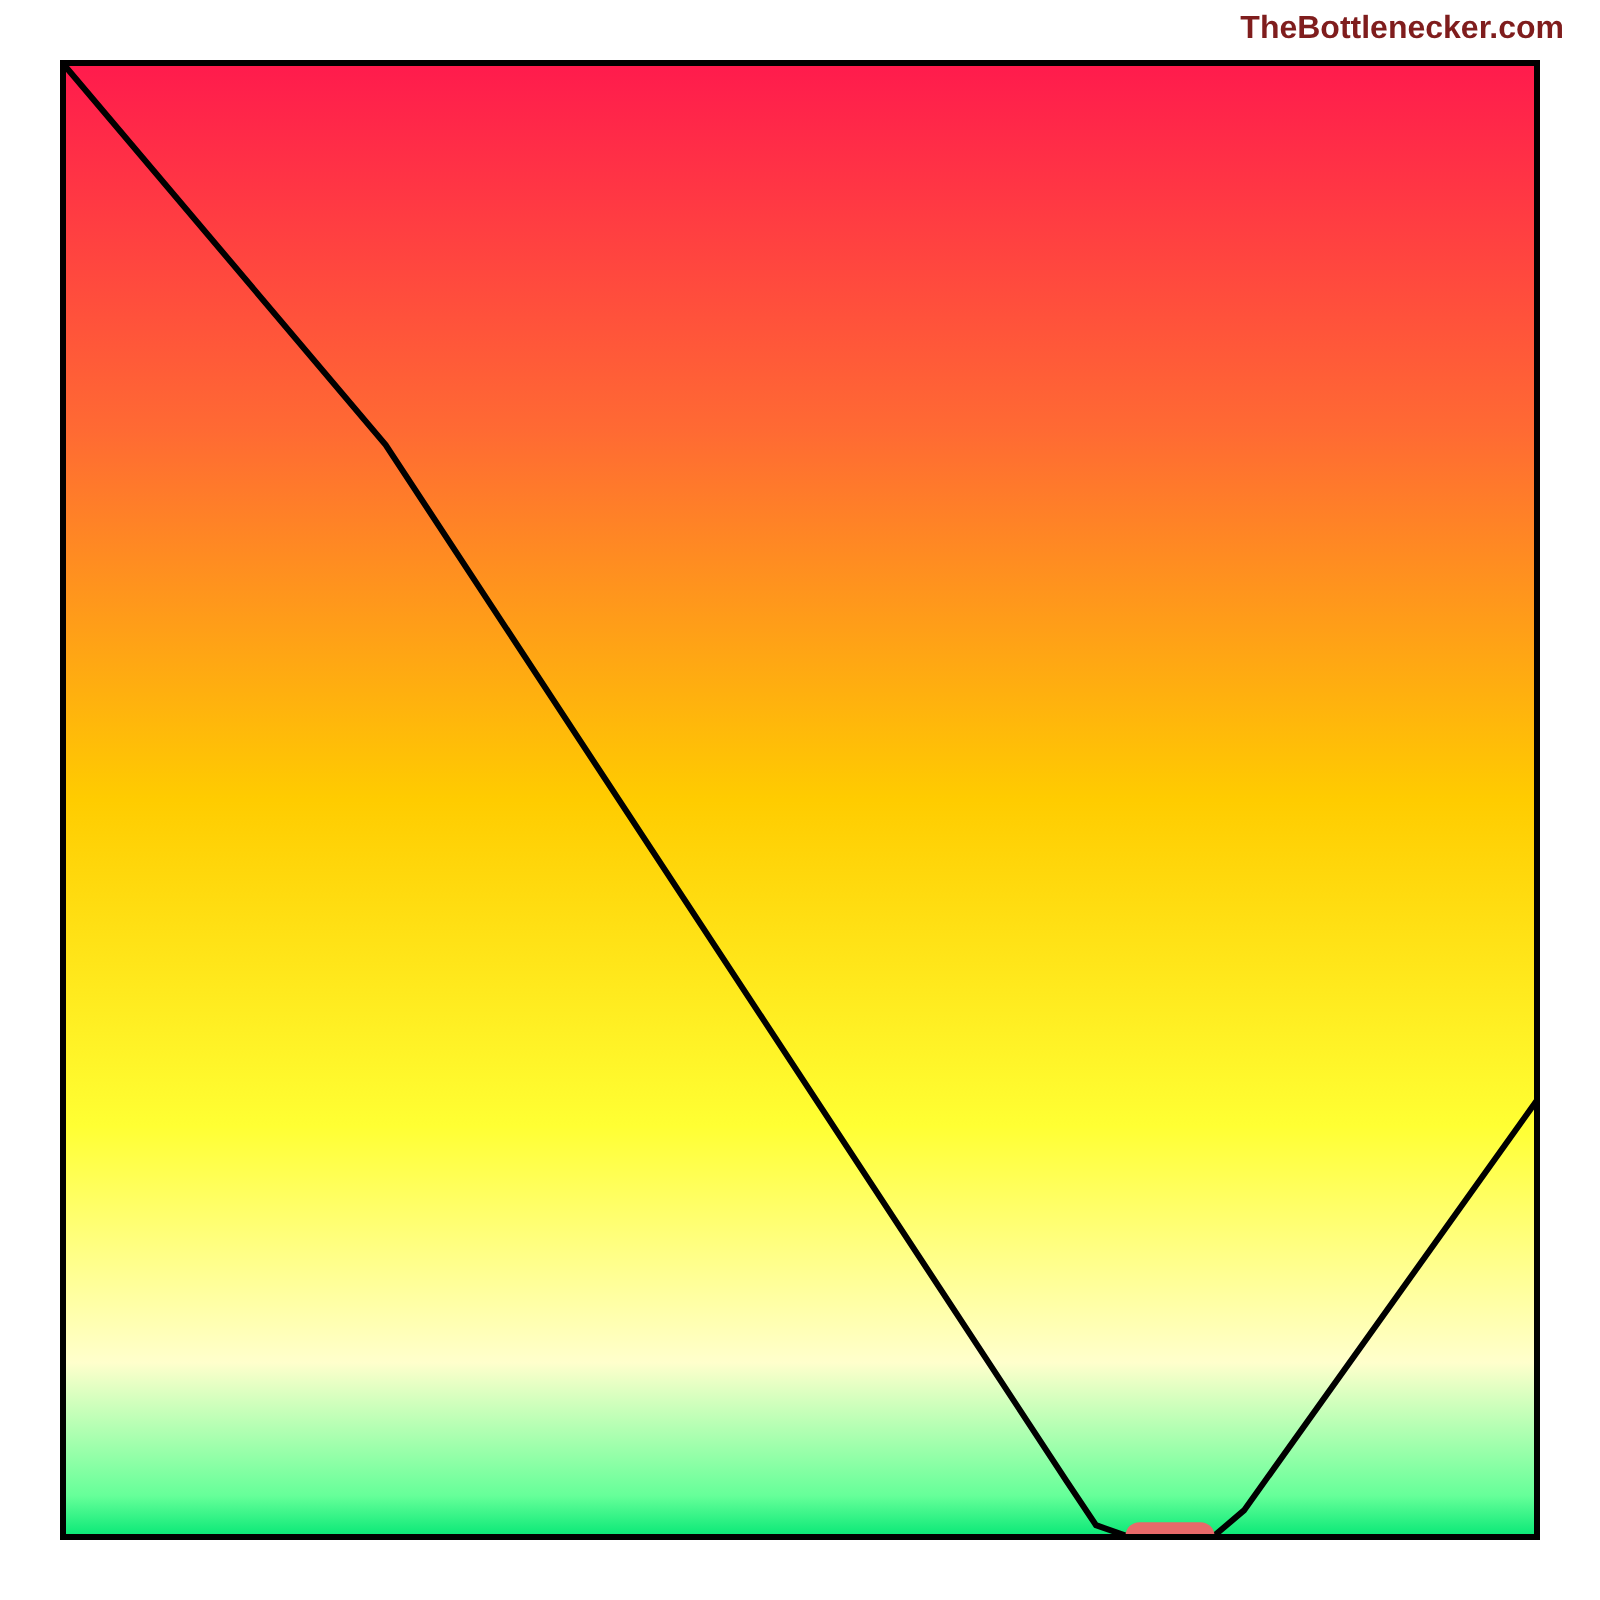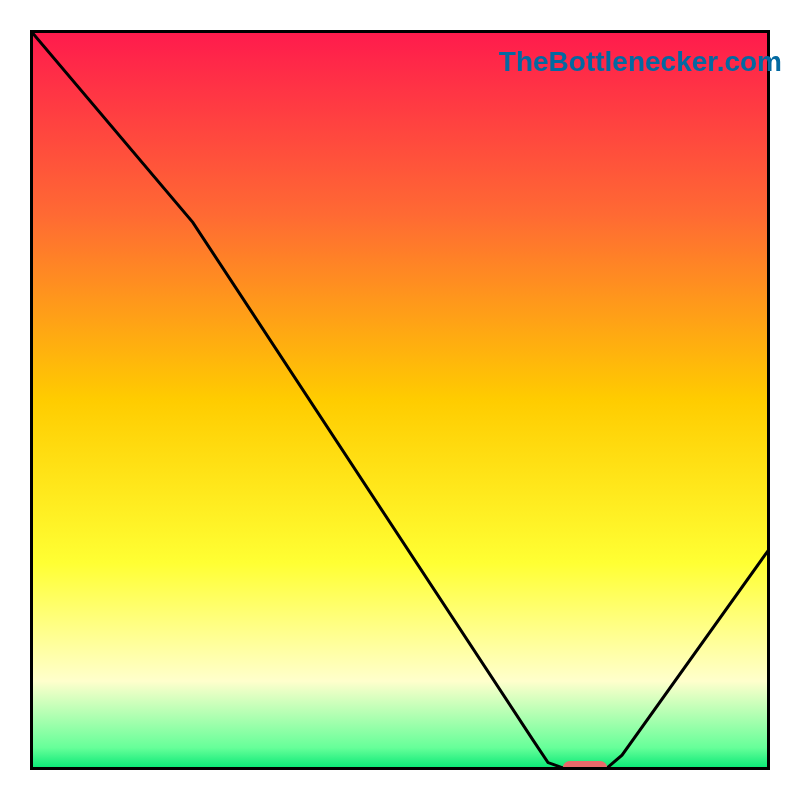--- a/index.html
+++ b/index.html
@@ -1,17 +1,17 @@
 <!DOCTYPE html>
 <html><head>
 <meta charset="utf-8">
 <style>
   * { margin: 0; padding: 0; box-sizing: border-box; }
   body { width: 800px; height: 800px; background: #fff; font-family: Arial, sans-serif; position: relative; }
-  .watermark { position: absolute; top: 6px; right: 18px; font-size: 28px; font-weight: bold; color: #0369a1; z-index: 10; margin-top: 40px; }
+  .watermark { position: absolute; top: 6px; right: 18px; font-size: 16px; font-weight: bold; color: #7f1d1d; z-index: 10; }
   .plot-area { position: absolute; left: 30px; top: 30px; width: 740px; height: 740px; }
   .plot-border { position: absolute; left: 30px; top: 30px; width: 740px; height: 740px; border: 3px solid #000; z-index: 5; pointer-events: none; }
   svg { display: block; }
 </style>
 </head>
 <body>
 
 <div class="watermark">TheBottlenecker.com</div>
 
 <div class="plot-area">

